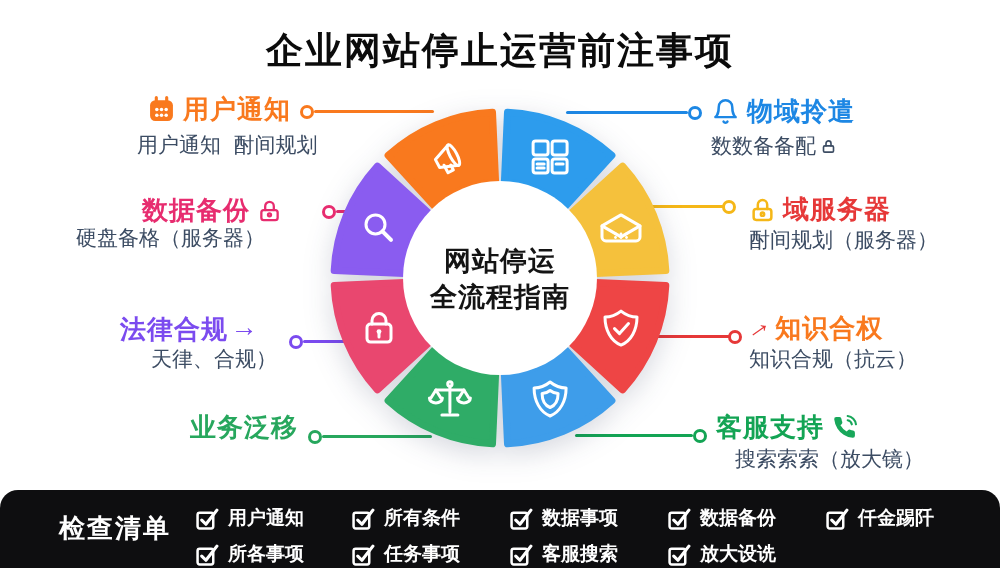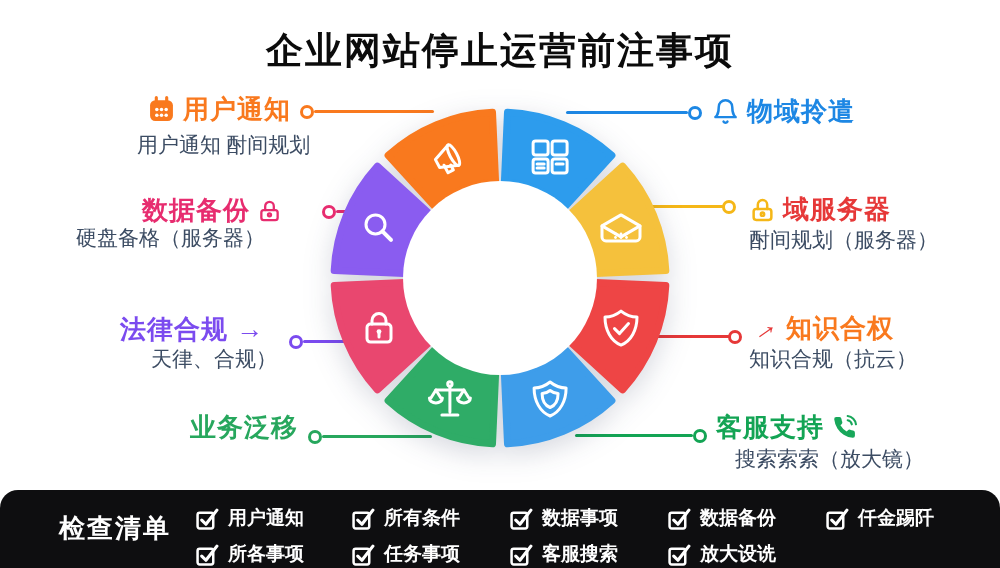--- a/index.html
+++ b/index.html
@@ -1,17 +1,17 @@
 <!DOCTYPE html>
 <html><head>
 <meta charset="utf-8">
 <style>
   html,body{margin:0;padding:0;background:#fff;}
   .stage{position:relative;width:1000px;height:568px;background:#fff;overflow:hidden;
-         font-family:Liberation Serif, serif;}
+         font-family:Liberation Mono, monospace;}
   .title{position:absolute;left:0;top:26px;width:1000px;margin:0;text-align:center;
          font-size:37px;font-weight:900;color:#0b0b0b;letter-spacing:2px;}
   .wheel{position:absolute;left:325px;top:103px;width:350px;height:350px;z-index:2;
          filter:drop-shadow(0 8px 14px rgba(30,40,80,.18));}
   .center-label{position:absolute;left:405px;top:246px;width:190px;z-index:3;text-align:center;
          font-size:27px;font-weight:900;color:#141414;line-height:1.32;letter-spacing:1px;}
   .line{position:absolute;height:3px;border-radius:2px;z-index:1;}
   .dot{position:absolute;width:8px;height:8px;border-radius:50%;background:#fff;border:3px solid #999;z-index:4;}
   .t{position:absolute;display:flex;align-items:center;gap:8px;font-size:26px;font-weight:800;
      white-space:nowrap;z-index:5;letter-spacing:1px;}
@@ -107,20 +107,24 @@
       <circle cx="-3.5" cy="-3.5" r="9.5"></circle>
         <path d="M3.5,3.5 L12,12" stroke-width="4"></path>
     </g>
     <g class="wicon" transform="translate(-50.1,-121) rotate(-28)">
       <path d="M4,-11.5 L-14,-4.5 L-14,4.5 L4,11.5"></path>
       <ellipse cx="4" cy="0" rx="3.5" ry="11.5"></ellipse>
       <path d="M-9,4.5 V13 H-3 V7.5"></path>
     </g>
   </svg>
 
+  <div class="center-label">
+    <div>网站停运</div>
+    <div>全流程指南</div>
+  </div>
 
   <div class="t" style="left:148px;top:92px;color:#f9791e">
     <svg class="lbl" width="27" height="27" viewBox="0 0 26 26">
       <rect x="2" y="4" width="22" height="20" rx="5" fill="#f9791e"></rect>
       <path d="M8,1.5 V6 M18,1.5 V6" stroke="#f9791e" stroke-width="3" stroke-linecap="round"></path>
       <g fill="#fff">
           <circle cx="8.5" cy="13" r="1.7"></circle>
           <circle cx="13" cy="13" r="1.7"></circle>
           <circle cx="17.5" cy="13" r="1.7"></circle>
       <circle cx="8.5" cy="18.5" r="1.7"></circle>
@@ -152,20 +156,27 @@
     <span>业务泛移</span>
   </div>
 
   <div class="t" style="left:712px;top:94px;color:#1d87e4">
     <svg class="lbl" width="27" height="27" viewBox="0 0 24 24" fill="none" stroke="#1d87e4" stroke-width="2.2" stroke-linecap="round" stroke-linejoin="round">
       <path d="M18 8A6 6 0 0 0 6 8c0 7-3 9-3 9h18s-3-2-3-9"></path>
         <path d="M13.73 21a2 2 0 0 1-3.46 0"></path>
     </svg>
     <span>物域拎遣</span>
   </div>
+  <div class="s" style="left:711px;top:132px">
+    <span>数数备备配</span>
+    <svg class="lbl" width="15" height="17" viewBox="0 0 24 24" fill="none" stroke="#3c4c63" stroke-width="2.6" stroke-linecap="round" stroke-linejoin="round">
+      <rect x="4" y="11" width="16" height="10" rx="2"></rect>
+        <path d="M8 11V7a4 4 0 0 1 8 0v4"></path>
+    </svg>
+  </div>
 
   <div class="t" style="left:750px;top:192px;color:#e63838">
     <svg class="lbl" width="25" height="26" viewBox="0 0 24 24" fill="none" stroke="#f5b717" stroke-width="2.4" stroke-linecap="round" stroke-linejoin="round">
       <rect x="3.5" y="11" width="17" height="10.5" rx="2.5"></rect>
         <path d="M7.5 11V7a4.5 4.5 0 0 1 9 0v4"></path>
         <circle cx="12" cy="16" r="1.6"></circle>
     </svg>
     <span>域服务器</span>
   </div>
   <div class="s" style="left:749px;top:226px">酎间规划（服务器）</div>

